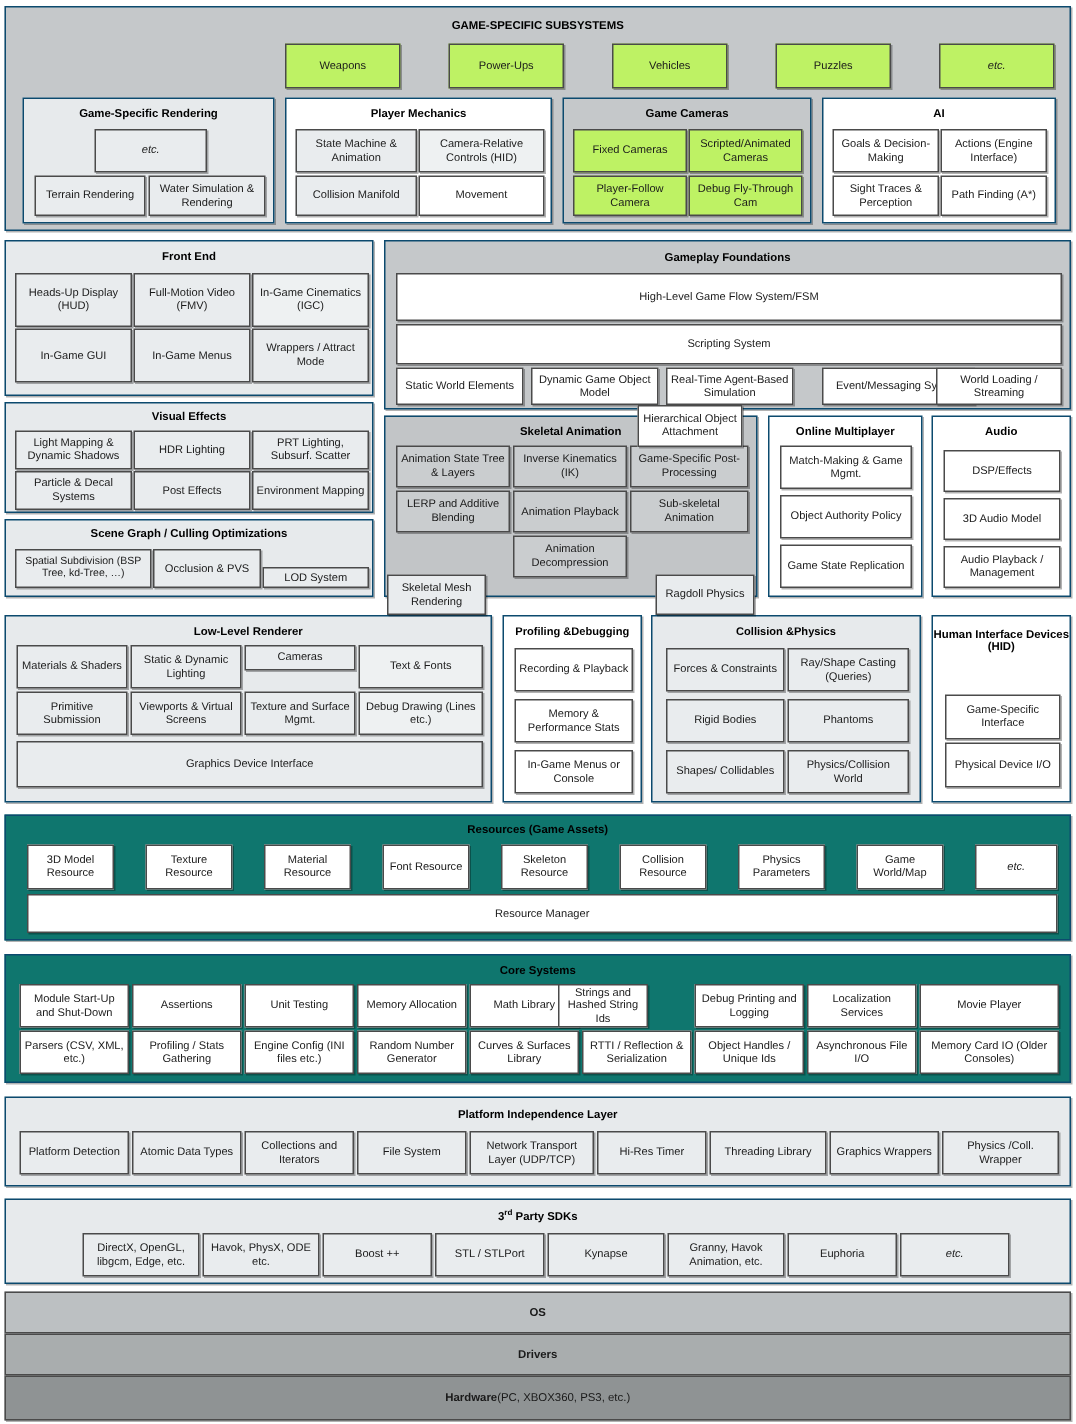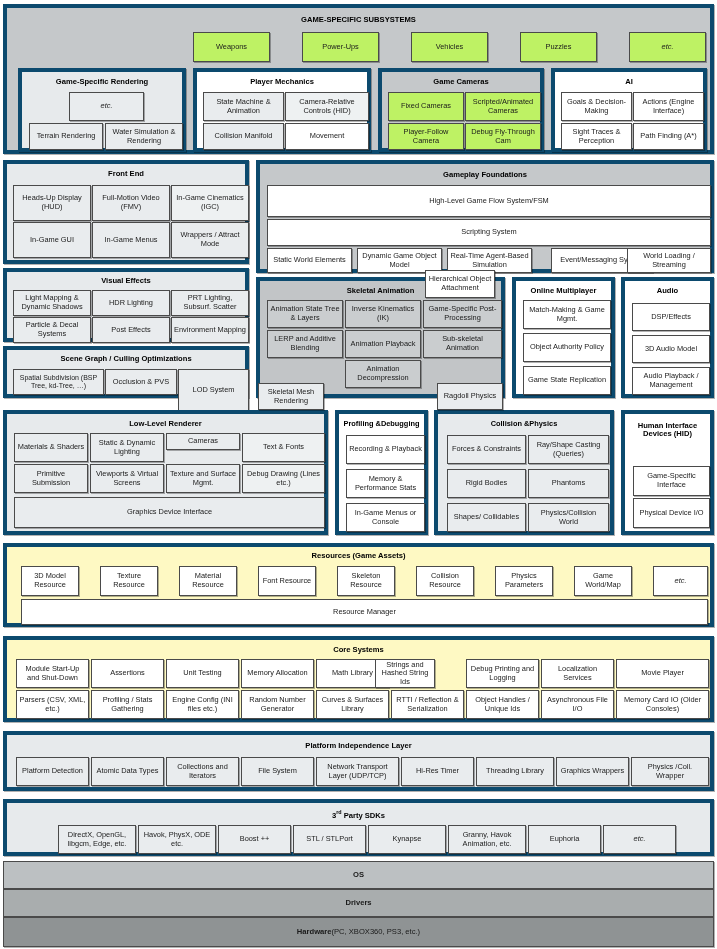--- a/index.html
+++ b/index.html
@@ -16,21 +16,21 @@
     width: 717px;
     height: 949px;
     background: #ffffff;
     overflow: hidden;
   }
 
   
   .panel {
     position: absolute;
     box-sizing: border-box;
-    border: 4px solid #0c4a6e;
+    border: 1px solid #0c4a6e;
     box-shadow: 1px 1px 0 rgba(0,0,0,0.30);
   }
   .bx {
     position: absolute;
     box-sizing: border-box;
     border: 1px solid #4a4a4a;
     box-shadow: 1px 1px 0 rgba(0,0,0,0.30);
     display: flex;
     align-items: center;
     justify-content: center;
@@ -56,21 +56,21 @@
   .f-grayBox { background: #bef264; }
   .f-light   { background: #e7eaec; }   
   .f-lightBx { background: #e9ecee; }
   .f-white   { background: #ffffff; }
   .f-vlight  { background: #eef1f2; }
   .f-skel    { background: #c2c5c7; }
   .f-skelBx  { background: #cacdcf; }
   .f-os      { background: #bcc0c2; }
   .f-drv     { background: #a9adae; }
   .f-hw      { background: #8f9394; }
-  .f-res     { background: #fef9c3; }
+  .f-res     { background: #0f766e; }
 
   .float { z-index: 30; }
 
   .sup { font-size: 5.4px; vertical-align: super; }
   .nb  { font-weight: bold; }
   .it  { font-style: italic; }
 </style>
 </head>
 <body>
 
@@ -145,21 +145,21 @@
     <div class="bx f-lightBx" style="left:164px; top:18px; width:78px; height:26px;">PRT Lighting, Subsurf. Scatter</div>
     <div class="bx f-lightBx" style="left:6px; top:45px; width:78px; height:26px;">Particle &amp; Decal Systems</div>
     <div class="bx f-lightBx" style="left:85px; top:45px; width:78px; height:26px;">Post Effects</div>
     <div class="bx f-lightBx" style="left:164px; top:45px; width:78px; height:26px;">Environment Mapping</div>
   </div>
 
   <div class="panel f-light" style="left:3px; top:346px; width:246px; height:52px;">
     <div class="ttl" style="top:5px;">Scene Graph / Culling Optimizations</div>
     <div class="bx f-lightBx" style="left:6px; top:19px; width:91px; height:26px; font-size:7px;">Spatial Subdivision (BSP Tree, kd-Tree, …)</div>
     <div class="bx f-lightBx" style="left:98px; top:19px; width:72px; height:26px;">Occlusion &amp; PVS</div>
-    <div class="bx f-lightBx" style="left:171px; top:19px; width:71px; height:42px;">LOD System</div>
+    <div class="bx f-lightBx" style="left:171px; top:31px; width:71px; height:14px;">LOD System</div>
   </div>
 
   <div class="panel f-skel" style="left:256px; top:277px; width:249px; height:121px;">
     <div class="ttl" style="top:6px;">Skeletal Animation</div>
     <div class="bx f-skelBx" style="left:7px; top:19px; width:76px; height:28px;">Animation State Tree &amp; Layers</div>
     <div class="bx f-skelBx" style="left:85px; top:19px; width:76px; height:28px;">Inverse Kinematics (IK)</div>
     <div class="bx f-skelBx" style="left:163px; top:19px; width:79px; height:28px;">Game-Specific Post-Processing</div>
     <div class="bx f-skelBx" style="left:7px; top:49px; width:76px; height:28px;">LERP and Additive Blending</div>
     <div class="bx f-skelBx" style="left:85px; top:49px; width:76px; height:28px;">Animation Playback</div>
     <div class="bx f-skelBx" style="left:163px; top:49px; width:79px; height:28px;">Sub-skeletal Animation</div>

